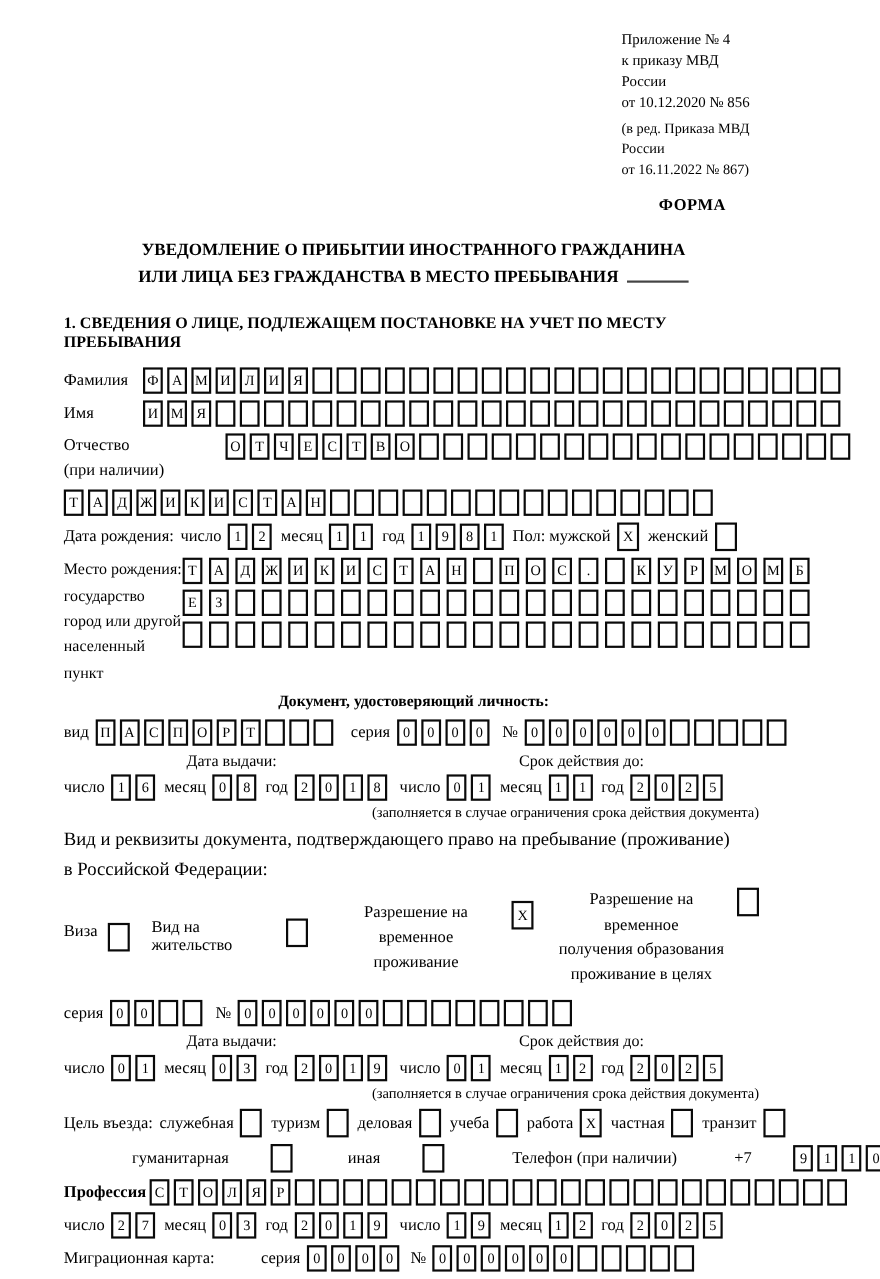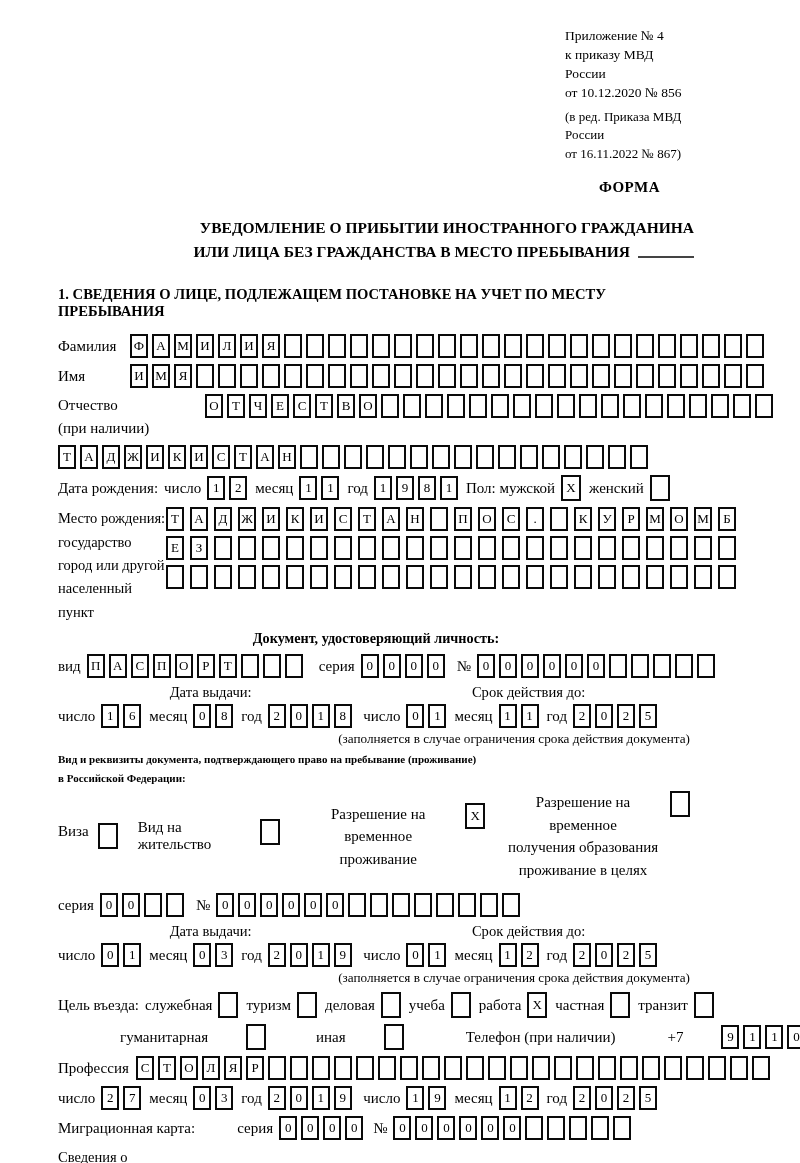--- a/index.html
+++ b/index.html
@@ -3,21 +3,21 @@
 <meta charset="utf-8">
 <style>
   html,body{margin:0;padding:0;background:#fff;color:#000;}
   body{width:800px;height:1163px;overflow:hidden;font-family:"Liberation Serif","DejaVu Serif",serif;}
   .page{box-sizing:border-box;width:718px;height:1163px;padding:26px 24px 0 58px;}
 
   .hdr{margin-left:507px;font-size:13.5px;line-height:1.42;}
   .hdr-sub{margin-top:5px;font-size:13px;line-height:1.42;}
   .forma{margin-top:16px;padding-right:34px;text-align:right;font-weight:bold;font-size:15px;letter-spacing:.5px;}
 
-  .title{margin-top:20px;text-align:right;font-weight:bold;font-size:15.5px;line-height:1.55;}
+  .title{margin-top:20px;text-align:center;font-weight:bold;font-size:15.5px;line-height:1.55;}
   .uline{display:inline-block;width:56px;border-bottom:2px solid #444;margin-left:8px;transform:translateY(1px);}
 
   .sec{margin-top:22px;margin-bottom:14px;font-weight:bold;font-size:14.6px;}
 
   .row{display:flex;align-items:center;margin-bottom:6px;}
   .row.top{align-items:flex-start;}
   .lbl{font-size:15px;margin-right:6px;white-space:nowrap;}
   .lbl + .cells{margin-right:4px;}
   .cells{white-space:nowrap;line-height:0;}
   .cell{display:inline-block;box-sizing:border-box;width:18px;height:24px;border:2px solid #0a0a0a;
@@ -39,30 +39,30 @@
 
   .datesblk{margin-bottom:6px;}
   .dhdrs{display:flex;font-size:14.6px;margin-bottom:3px;}
   .dh{width:48%;text-align:center;}
   .dh:last-child{width:52%;}
   .drow{display:flex;}
   .dgroup{display:flex;align-items:center;width:48%;}
   .dgroup:last-child{width:52%;}
   .dnote{text-align:right;font-size:13.2px;margin-top:3px;padding-right:4px;}
 
-  .stayline{font-size:11px;margin-bottom:7px;font-weight:bold;}
+  .stayline{font-size:17px;margin-bottom:7px;}
   .optrow{display:flex;align-items:center;margin:2px 0 12px;}
   .opt{display:flex;align-items:flex-start;margin-right:16px;}
   .opt .olbl{font-size:15px;margin-right:9px;}
   .olbl.multi span{display:block;text-align:center;line-height:1.5;}
 
   .indent{margin-left:62px;gap:32px;}
   .phone-lbl{margin-left:22px;}
   .mc-lbl{margin-right:42px;}
-  .prof-lbl{width:72px;flex-shrink:0;}
+  .prof-lbl{width:72px;flex-shrink:0;font-weight:bold;}
 
   .rep-labels{width:88px;flex-shrink:0;font-size:14.5px;line-height:1.6;}
   .rep-labels span{display:block;}
   .rep-right{flex:1;}
 </style>
 </head>
 <body>
 
 <div class="page">
 

